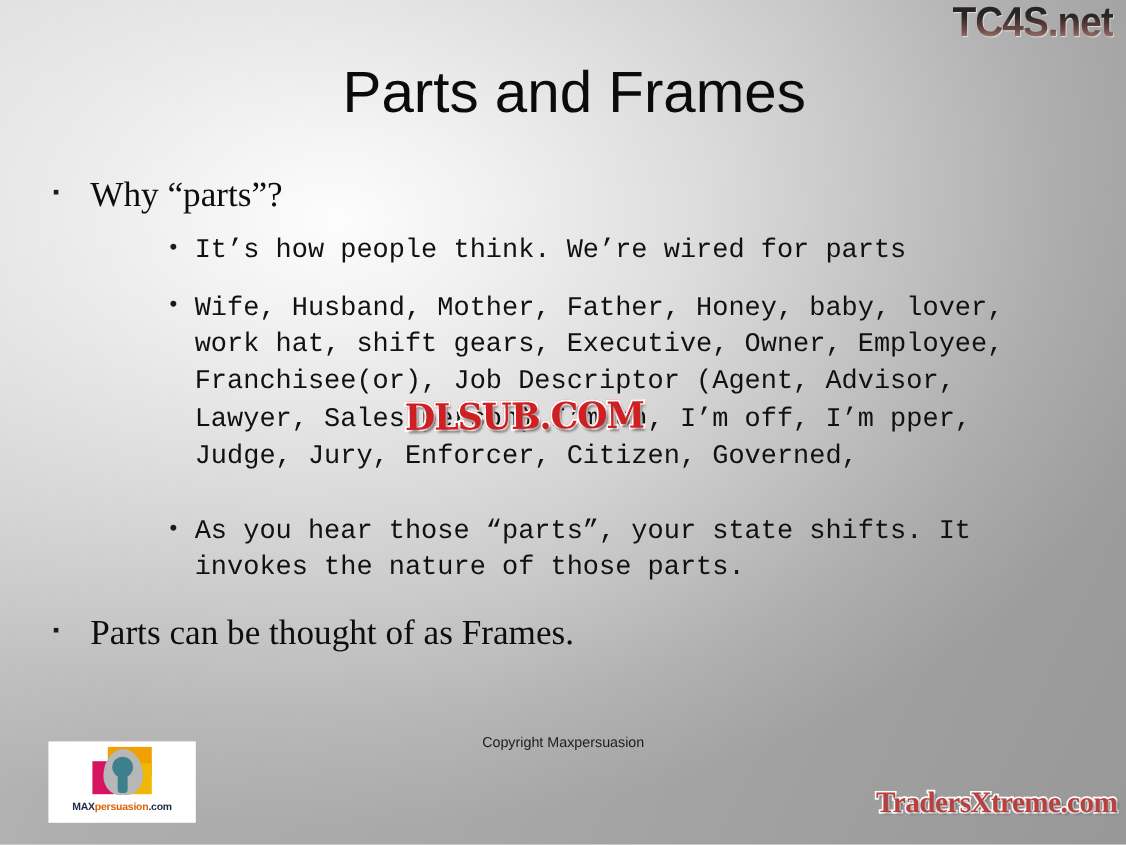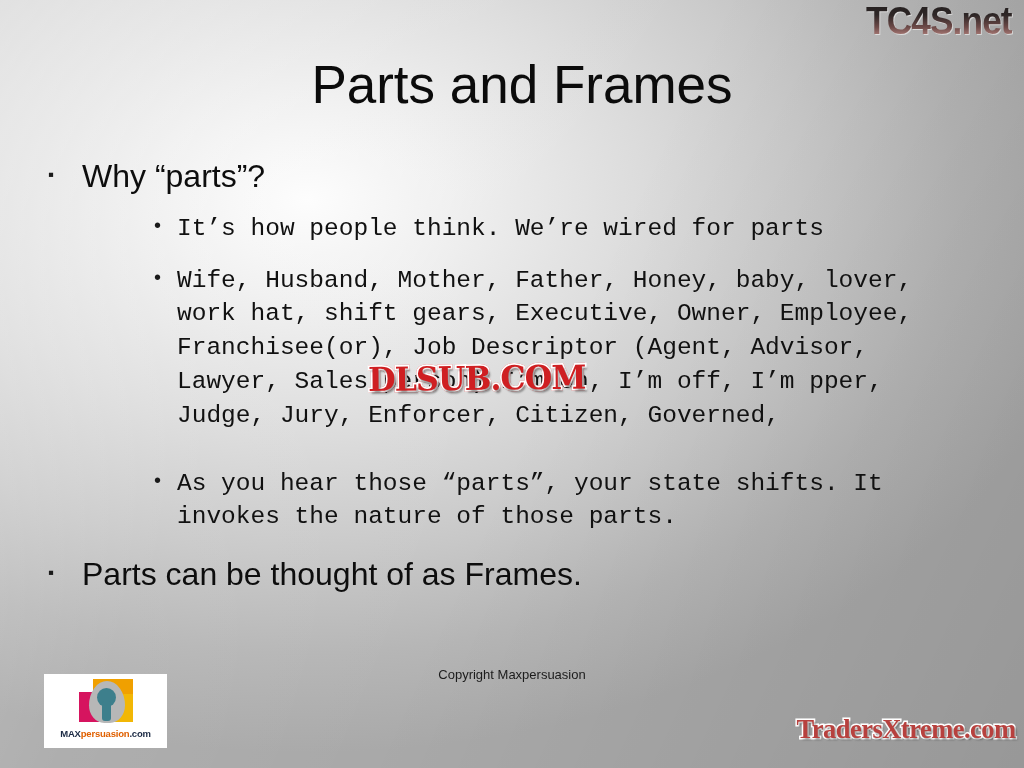--- a/index.html
+++ b/index.html
@@ -91,21 +91,21 @@
     font-size: 32px;
     line-height: 1.18;
   }
   .lvl1 .bullet {
     width: 34px;
     flex: 0 0 34px;
     font-size: 17px;
     line-height: 1.95;
     color: #1a1a1a;
   }
-  .lvl1 .text { flex: 1 1 auto; }
+  .lvl1 .text { flex: 1 1 auto; font-family: Liberation Serif, serif; }
 
   .sub-list {
     margin-top: 16px;
     margin-left: 106px;
     width: 820px;
   }
   .lvl2 {
     display: flex;
     align-items: flex-start;
     color: #111;
@@ -162,21 +162,21 @@
     font-size: 13px;
     line-height: 1.42;
     color: #1c1c1c;
     z-index: 4;
   }
 
   .maxlogo {
     position: absolute;
     left: 44px;
     top: 674px;
-    width: 123px;
+    width: 134px;
     height: 74px;
     background: #ffffff;
     z-index: 5;
     display: flex;
     flex-direction: column;
     align-items: center;
     justify-content: flex-start;
     padding-top: 4px;
     box-sizing: border-box;
   }

